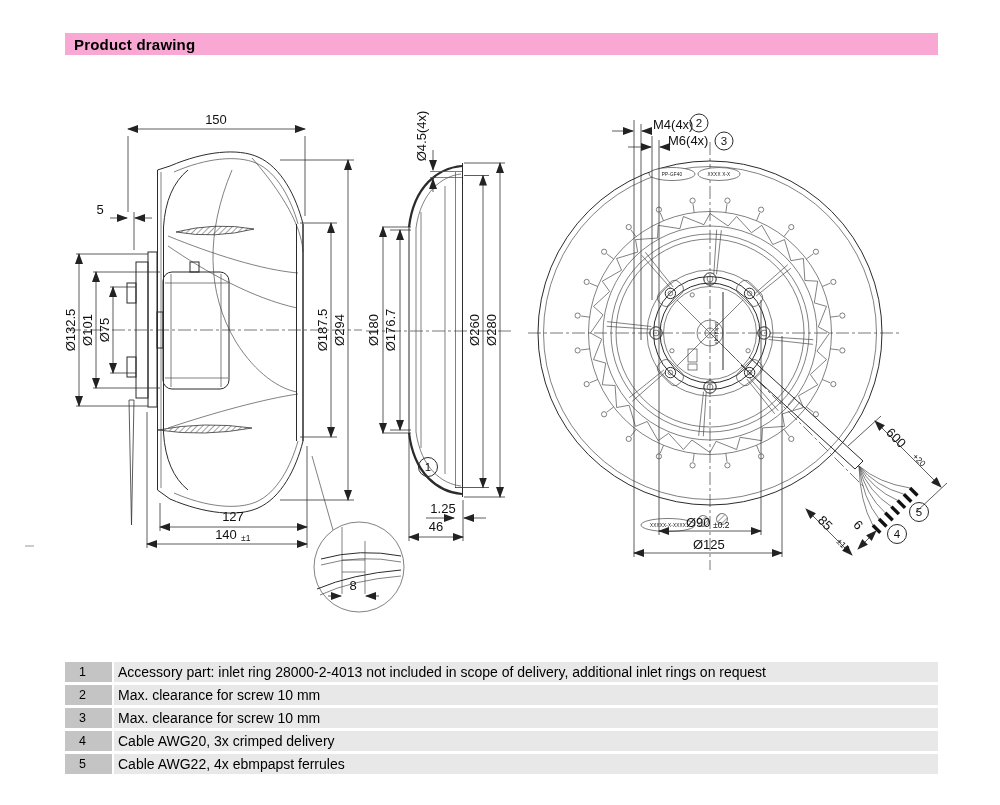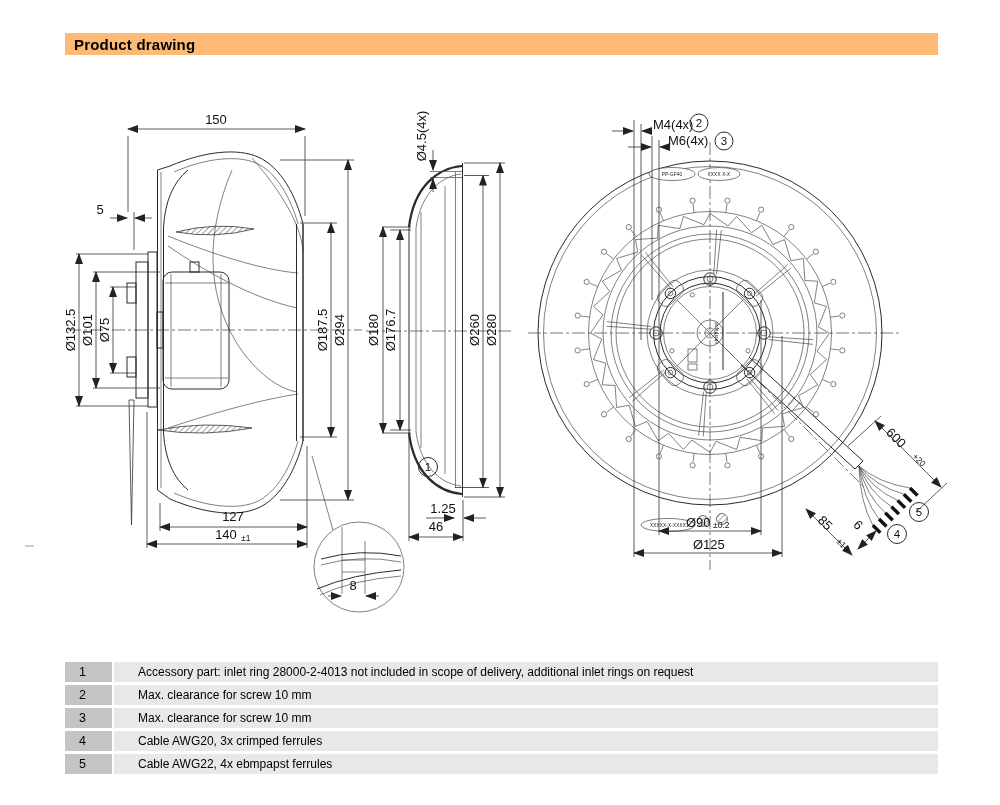--- a/index.html
+++ b/index.html
@@ -1,37 +1,37 @@
 <!DOCTYPE html>
 <html><head>
 <meta charset="utf-8">
 <style>
   html,body{margin:0;padding:0;background:#fff;}
   #page{position:relative;width:1000px;height:805px;background:#ffffff;overflow:hidden;
         font-family:"Liberation Sans",sans-serif;}
   #header-bar{position:absolute;left:65px;top:33px;width:873px;height:22px;
-        background:#fdba74;display:flex;align-items:center;}
+        background:#f9a8d4;display:flex;align-items:center;}
   #header-bar .t{font-size:15px;font-weight:bold;color:#000;padding-left:9px;letter-spacing:.2px;}
   svg{position:absolute;left:0;top:0;}
   svg text{font-family:"Liberation Sans",sans-serif;fill:#111;}
   .dim{font-size:13px;}
   .dimsmall{font-size:8.5px;}
   .bal{font-size:11.5px;}
   .tiny{font-size:4.6px;letter-spacing:.2px;}
   .ln{stroke:#2b2b2b;stroke-width:1;fill:none;}
   .ln2{stroke:#2b2b2b;stroke-width:2.2;fill:none;}
   .thin{stroke:#4a4a4a;stroke-width:.7;fill:none;}
   .cl{stroke:#555;stroke-width:.8;fill:none;stroke-dasharray:13 3 3 3;}
   .ext{stroke:#333;stroke-width:.8;fill:none;}
   #notes{position:absolute;left:65px;top:662px;width:873px;}
   .nrow{display:flex;margin-bottom:3px;height:20px;}
   .nnum{width:47px;background:#c4c4c4;font-size:12.5px;display:flex;align-items:center;
         padding-left:14px;box-sizing:border-box;margin-right:2px;}
-  .ntxt{flex:1;background:#e8e8e8;font-size:12px;display:flex;align-items:center;
-        padding-left:24px;box-sizing:border-box;}
+  .ntxt{flex:1;background:#e8e8e8;font-size:14px;display:flex;align-items:center;
+        padding-left:4px;box-sizing:border-box;}
 </style>
 </head>
 <body>
 
 <div id="page">
 
   <div id="header-bar">
     <span class="t">Product drawing</span>
   </div>
 
@@ -418,20 +418,20 @@
     <div class="nrow">
       <div class="nnum">2</div>
       <div class="ntxt">Max. clearance for screw 10 mm</div>
     </div>
     <div class="nrow">
       <div class="nnum">3</div>
       <div class="ntxt">Max. clearance for screw 10 mm</div>
     </div>
     <div class="nrow">
       <div class="nnum">4</div>
-      <div class="ntxt">Cable AWG20, 3x crimped ferrules</div>
+      <div class="ntxt">Cable AWG20, 3x crimped delivery</div>
     </div>
     <div class="nrow">
       <div class="nnum">5</div>
       <div class="ntxt">Cable AWG22, 4x ebmpapst ferrules</div>
     </div>
   </div>
 </div>
 
 </body></html>

